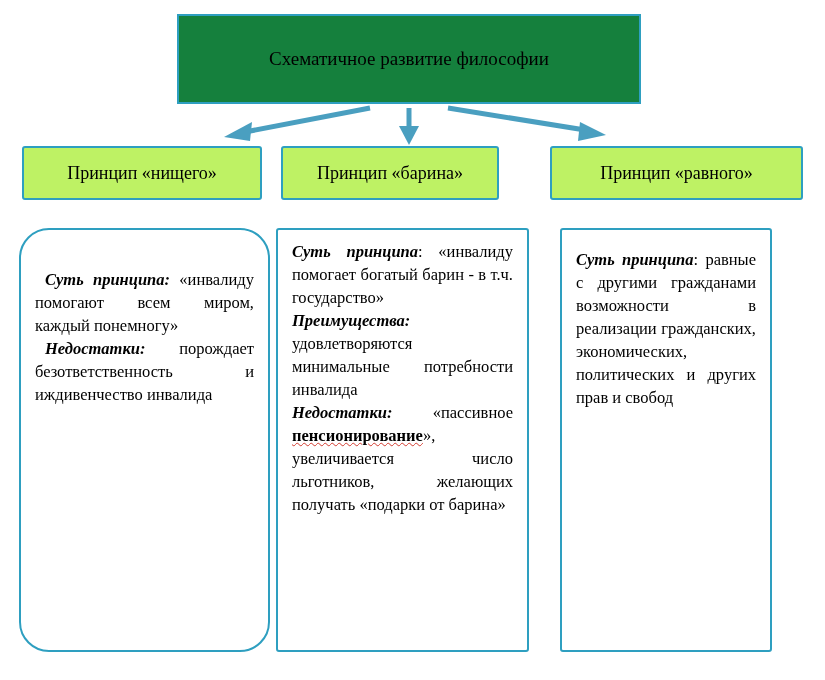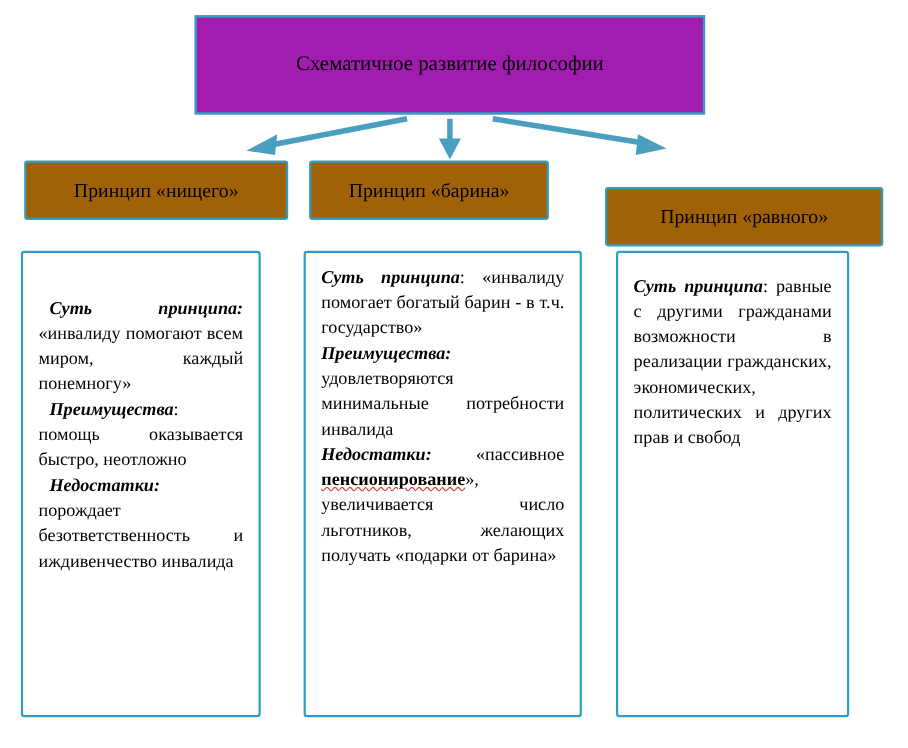--- a/index.html
+++ b/index.html
@@ -23,21 +23,21 @@
     height: 680px;
   }
 
   
   .title-box {
     position: absolute;
     left: 177px;
     top: 14px;
     width: 464px;
     height: 90px;
-    background: #a21caf;
+    background: #15803d;
     border: 2px solid #2e9fc0;
     box-sizing: border-box;
     display: flex;
     align-items: center;
     justify-content: center;
     text-align: center;
   }
   .title-line {
     font-size: 19px;
     line-height: 30px;
@@ -52,47 +52,47 @@
     width: 825px;
     height: 680px;
     pointer-events: none;
   }
 
   
   .principle-box {
     position: absolute;
     top: 146px;
     height: 54px;
-    background: #a16207;
+    background: #bef264;
     border: 2px solid #2e9fc0;
     box-sizing: border-box;
     border-radius: 3px;
     display: flex;
     align-items: center;
     justify-content: center;
     text-align: center;
     font-size: 18px;
   }
   #principle-box-0 { left: 22px;  width: 240px; }
   #principle-box-1 { left: 281px; width: 218px; }
-  #principle-box-2 { left: 550px; width: 253px; margin-top: 24px; }
+  #principle-box-2 { left: 550px; width: 253px; }
 
   
   .detail-box {
     position: absolute;
     top: 228px;
     height: 424px;
     background: #ffffff;
     border: 2px solid #2e9fc0;
     box-sizing: border-box;
     border-radius: 3px;
     padding: 10px 14px;
     overflow: hidden;
   }
-  #detail-box-0 { left: 19px;  width: 218px; padding-top: 38px; }
+  #detail-box-0 { left: 19px;  width: 251px; padding-top: 38px; border-radius: 30px; }
   #detail-box-1 { left: 276px; width: 253px; padding-top: 10px; }
   #detail-box-2 { left: 560px; width: 212px; padding-top: 18px; }
 
   .detail-par {
     font-size: 16.5px;
     line-height: 23px;
     margin: 0;
     text-align: justify;
   }
   .detail-par.center-first {
@@ -145,23 +145,20 @@
   </div>
   <div class="principle-box" id="principle-box-2">
     <span>Принцип «равного»</span>
   </div>
 
   <div class="detail-box" id="detail-box-0">
     <p class="detail-par center-first">
       <span class="lead">Суть принципа:</span><span> «инвалиду помогают всем миром, каждый понемногу»</span>
     </p>
     <p class="detail-par center-first">
-      <span class="lead">Преимущества</span><span>: помощь оказывается быстро, неотложно</span>
-    </p>
-    <p class="detail-par center-first">
       <span class="lead">Недостатки:</span><span> порождает безответственность и иждивенчество инвалида</span>
     </p>
   </div>
 
   <div class="detail-box" id="detail-box-1">
     <p class="detail-par">
       <span class="lead">Суть         принципа</span><span>: «инвалиду   помогает богатый  барин - в т.ч. государство»</span>
     </p>
     <p class="detail-par">
       <span class="lead">Преимущества:</span><span> удовлетворяются минимальные потребности инвалида</span>

